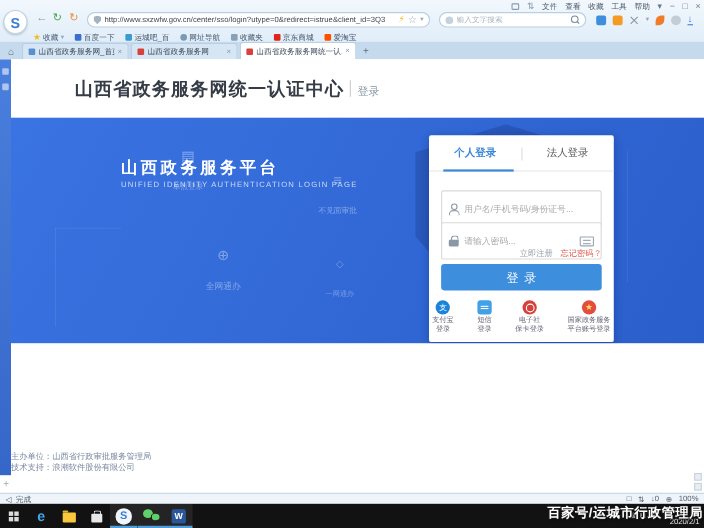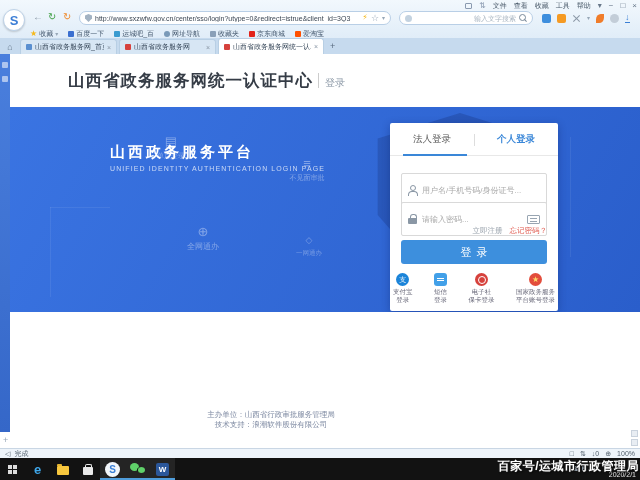--- a/index.html
+++ b/index.html
@@ -24,21 +24,21 @@
 
   .url-box{position:absolute;left:79px;top:11px;width:312px;height:14px;background:#fff;border:1px solid #b9cfe6;border-radius:7px;display:flex;align-items:center;padding:0 5px;gap:3px;}
   .icon-shield-sm{width:7px;height:8px;flex:none;background:#a3b3c3;clip-path:polygon(50% 0,100% 18%,100% 55%,50% 100%,0 55%,0 18%);}
   .url-text{flex:1;font-size:7px;color:#3c4754;white-space:nowrap;overflow:hidden;}
   .lightning{color:#f5b91e;font-size:8px;line-height:8px;}
   .star{color:#97a7b7;font-size:9px;line-height:9px;}
   .caret{color:#97a7b7;font-size:6px;line-height:6px;}
 
   .search-box{position:absolute;left:399px;top:11px;width:134px;height:14px;background:#fff;border:1px solid #b9cfe6;border-radius:7px;display:flex;align-items:center;padding:0 5px;gap:3px;}
   .se-dot{width:7px;height:7px;border-radius:50%;background:#c3d2e0;flex:none;}
-  .search-box input{flex:1;min-width:0;border:none;outline:none;background:transparent;font-size:7px;color:#445;text-align:right;}
+  .search-box input{flex:1;min-width:0;border:none;outline:none;background:transparent;font-size:7px;color:#445;}
   .search-box input::placeholder{color:#aab6c2;}
   .icon-mag{position:relative;width:8px;height:8px;flex:none;}
   .icon-mag::before{content:"";position:absolute;left:0;top:0;width:5px;height:5px;border:1px solid #7a8a9a;border-radius:50%;}
   .icon-mag::after{content:"";position:absolute;left:5px;top:6px;width:3px;height:1px;background:#7a8a9a;transform:rotate(45deg);}
 
   .nav-icons{position:absolute;left:542px;top:11px;height:14px;display:flex;align-items:center;gap:6px;}
   .ni-blue{width:9px;height:9px;background:#3e8edd;border-radius:2px;}
   .ni-orange{width:9px;height:9px;background:#f59a23;border-radius:2px;}
   .icon-cut{position:relative;width:9px;height:9px;}
   .icon-cut::before,.icon-cut::after{content:"";position:absolute;left:0;top:4px;width:9px;height:1px;background:#8a97a5;}
@@ -85,21 +85,21 @@
   .ph-login{position:absolute;left:315px;top:22px;font-size:10px;color:#8a97a5;}
 
   .banner{position:absolute;left:10px;top:53px;width:630px;height:205px;background:linear-gradient(120deg,#3a74e2,#2a5ecb);overflow:hidden;}
   .shield{position:absolute;left:352px;top:6px;width:196px;height:196px;background:rgba(10,25,80,.20);clip-path:polygon(50% 0,92% 13%,92% 52%,50% 100%,8% 52%,8% 13%);}
   .bline{position:absolute;background:rgba(255,255,255,.07);}
   .bl1{left:40px;top:100px;width:1px;height:90px;}
   .bl2{left:40px;top:100px;width:60px;height:1px;}
   .bl3{left:560px;top:30px;width:1px;height:120px;}
   .decor{position:absolute;color:rgba(255,255,255,.38);text-align:center;}
   .decor .dicon{font-size:13px;line-height:14px;display:block;}
-  .decor .dlabel{font-size:7px;margin-top:2px;display:block;}
+  .decor .dlabel{font-size:7px;margin-top:16px;display:block;}
   .d1{left:130px;top:28px;width:62px;}
   .d2{left:266px;top:50px;width:62px;}
   .d3{left:154px;top:118px;width:78px;}
   .d3 .dlabel{font-size:8px;}
   .d4{left:272px;top:126px;width:54px;opacity:.8;}
   .d4 .dicon{font-size:9px;} .d4 .dlabel{font-size:6.5px;}
 
   .btext{position:absolute;left:100px;top:36px;color:#fff;}
   .bt1{font-size:15px;font-weight:bold;letter-spacing:3px;}
   .bt2{font-size:26px;font-weight:bold;letter-spacing:2px;margin-top:3px;}
@@ -132,21 +132,21 @@
   .alt{display:flex;flex-direction:column;align-items:center;}
   .ai{width:13px;height:13px;border-radius:50%;margin-bottom:2px;display:flex;align-items:center;justify-content:center;color:#fff;font-size:7px;flex:none;}
   .ai-alipay{background:#1b84d9;}
   .ai-sms{background:#42a0e8;border-radius:3px;position:relative;}
   .ai-sms::before{content:"";width:7px;height:1px;background:#fff;box-shadow:0 2px 0 #fff;margin-top:-2px;}
   .ai-social{background:#d6413c;position:relative;}
   .ai-social::before{content:"";width:6px;height:6px;border:1px solid #fff;border-radius:50%;}
   .ai-gov{background:#e34d3c;color:#ffd76a;font-size:8px;}
   .alt-l{font-size:6.5px;color:#667;line-height:8px;text-align:center;display:block;}
 
-  .page-footer{position:absolute;left:10px;top:356px;width:522px;text-align:center;}
+  .page-footer{position:absolute;left:10px;top:356px;width:522px;text-align:left;}
   .pf{font-size:7.5px;color:#7b87a0;line-height:9.5px;display:block;}
 
   
   .status-bar{position:absolute;left:0;top:448px;width:640px;height:10px;background:#eef4fa;border-top:1px solid #c9d6e4;display:flex;align-items:center;justify-content:space-between;padding:0 5px;font-size:7px;color:#53616e;}
   .sb-left{display:flex;gap:4px;align-items:center;}
   .sb-right{display:flex;gap:6px;align-items:center;}
 
   
   .taskbar{position:absolute;left:0;top:458px;width:640px;height:22px;background:#121212;}
   .tb-icons{position:absolute;left:0;top:0;height:22px;display:flex;}
@@ -309,22 +309,22 @@
         <span class="dlabel">一网通办</span>
       </div>
 
       <div class="btext">
         <div class="bt1">山西政务服务平台</div>
         <div class="bt3">UNIFIED IDENTITY AUTHENTICATION LOGIN PAGE</div>
       </div>
 
       <div class="card">
         <div class="card-tabs">
+          <span class="ct active">个人登录</span>
           <span class="ct">法人登录</span>
-          <span class="ct active">个人登录</span>
           <span class="ct-div"></span>
           <span class="ct-underline"></span>
         </div>
         <div class="field f1">
           <span class="icon-person"></span>
           <input type="text" placeholder="用户名/手机号码/身份证号..." style="">
         </div>
         <div class="field f2">
           <span class="icon-lock"></span>
           <input type="text" placeholder="请输入密码..." style="">

